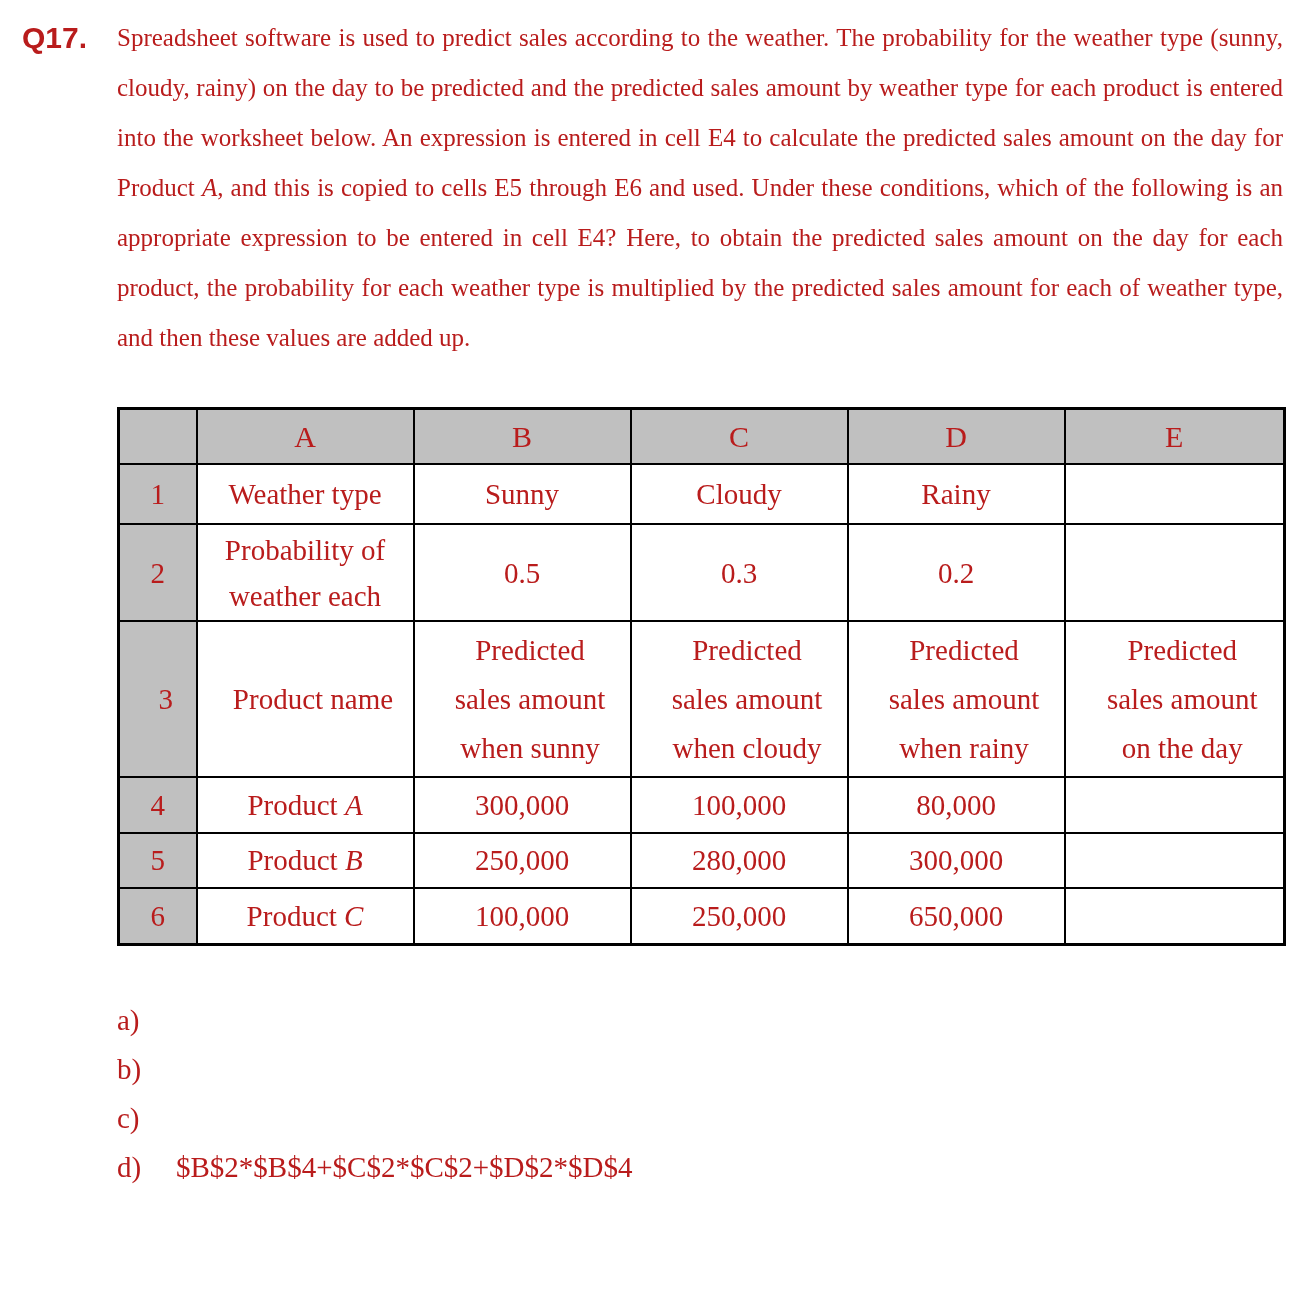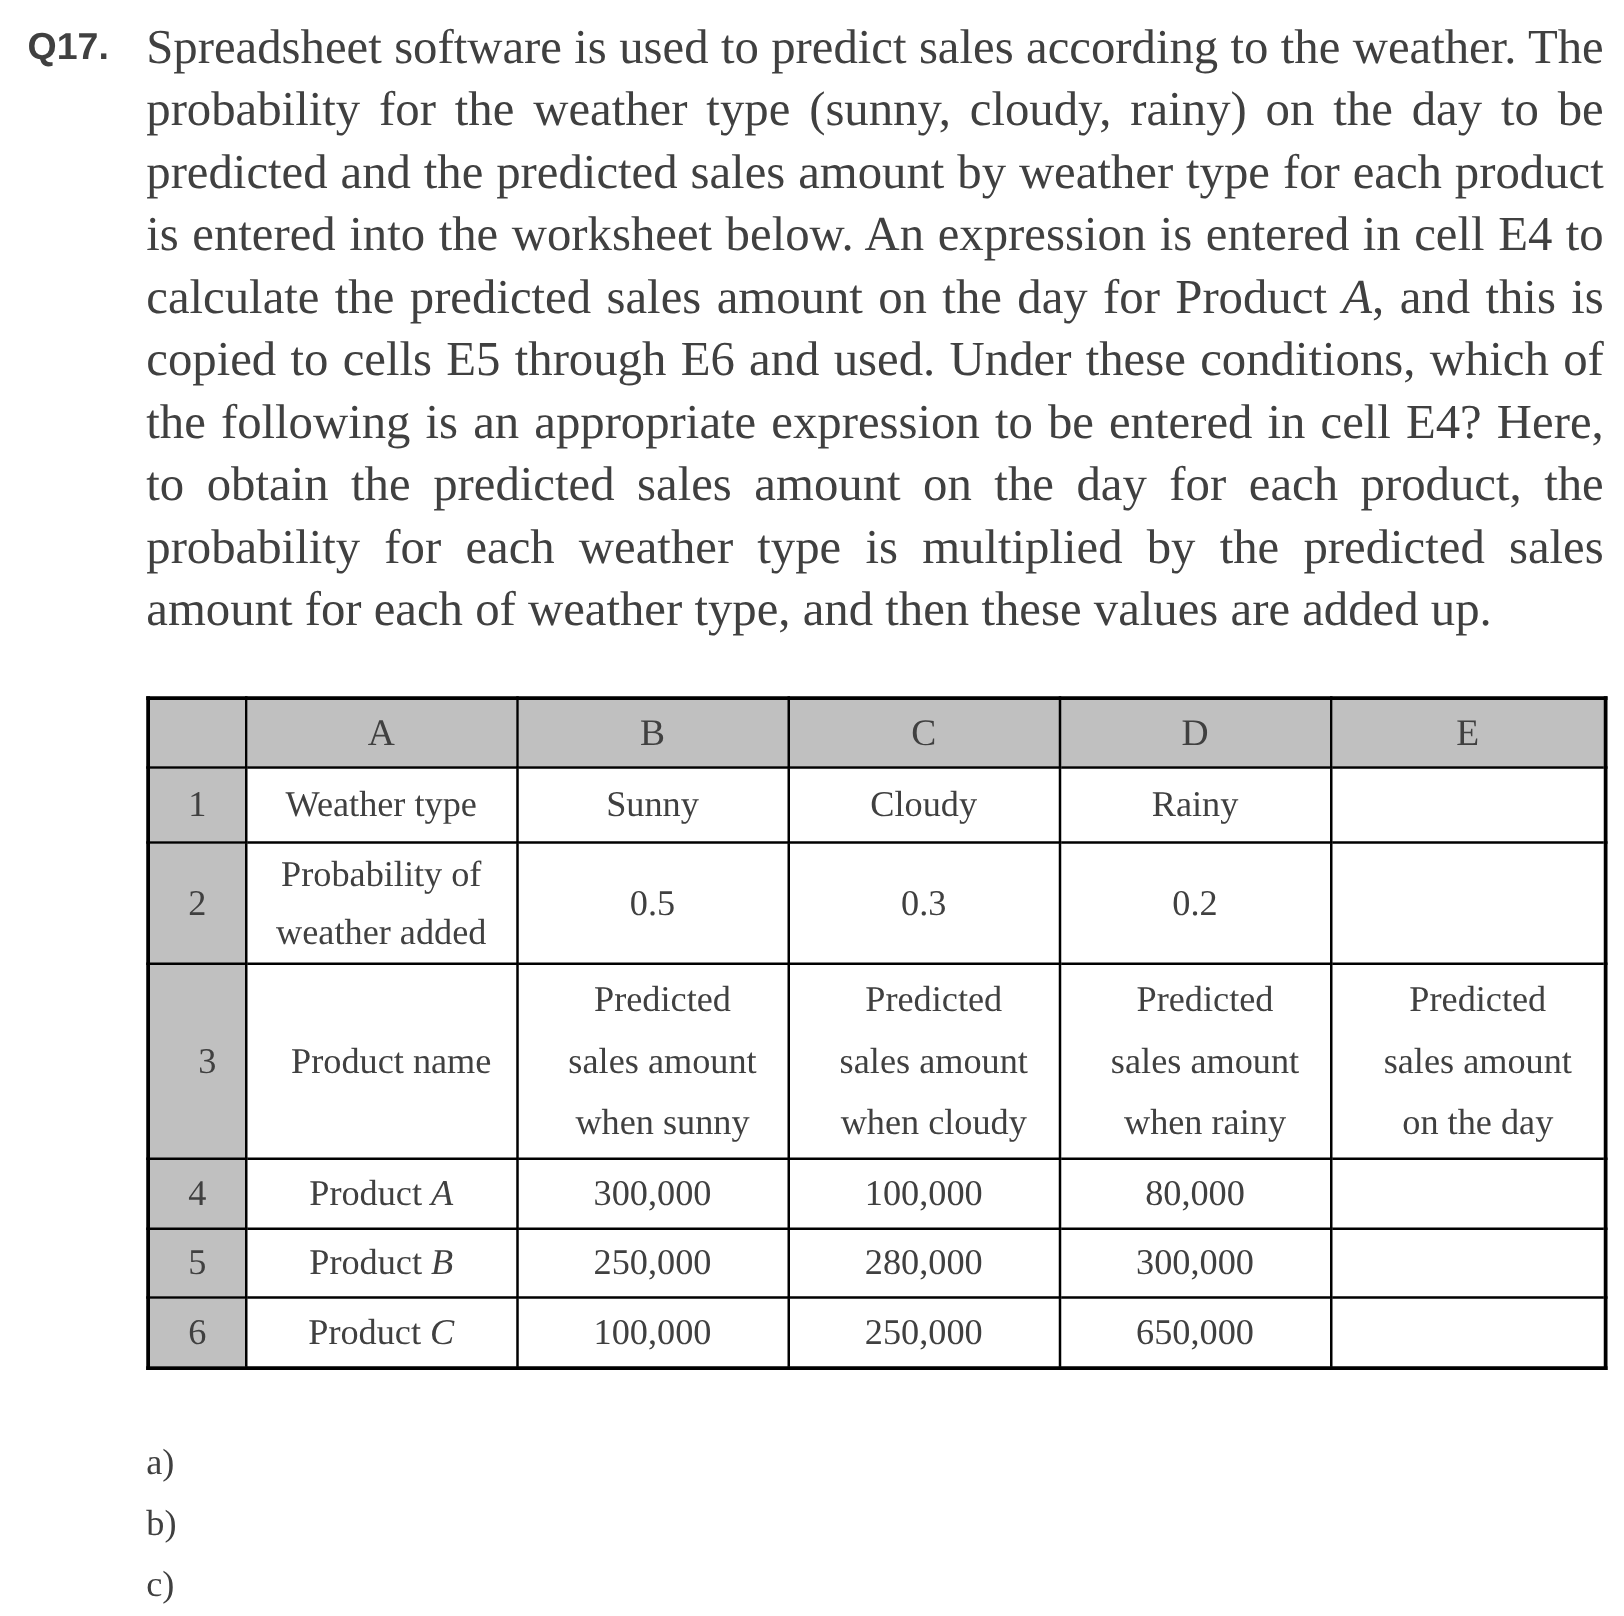--- a/index.html
+++ b/index.html
@@ -1,38 +1,38 @@
 <!DOCTYPE html>
 <html><head>
 <meta charset="utf-8">
 <style>
   html, body { margin: 0; padding: 0; background: #ffffff; }
   .page {
     position: relative;
     width: 1299px;
     height: 1293px;
     background: #ffffff;
-    color: #404040;
+    color: #b91c1c;
     overflow: hidden;
   }
   .question-block { display: flex; padding-top: 13px; }
   .qnum {
     width: 117px;
     box-sizing: border-box;
     padding-left: 22px;
     font-family: "Liberation Sans", "DejaVu Sans", sans-serif;
     font-weight: bold;
     font-size: 30px;
     line-height: 50px;
     flex: 0 0 auto;
   }
   .qtext {
     width: 1166px;
     font-family: "Liberation Serif", "DejaVu Serif", serif;
-    font-size: 39px;
+    font-size: 25px;
     line-height: 50px;
     text-align: justify;
   }
   table.sheet {
     margin: 44px 0 0 117px;
     border-collapse: collapse;
     table-layout: fixed;
     width: 1166px;
     border: 3px solid #000000;
     font-family: "Liberation Serif", "DejaVu Serif", serif;
@@ -96,21 +96,21 @@
         <td class="gray">1</td>
         <td>Weather type</td>
         <td>Sunny</td>
         <td>Cloudy</td>
         <td>Rainy</td>
         <td></td>
       </tr>
       <tr class="r2">
         <td class="gray">2</td>
         <td>Probability of
-weather added</td>
+weather each</td>
         <td>0.5</td>
         <td>0.3</td>
         <td>0.2</td>
         <td></td>
       </tr>
       <tr class="r3">
         <td class="gray">3</td>
         <td>Product name</td>
         <td>Predicted
 sales amount

